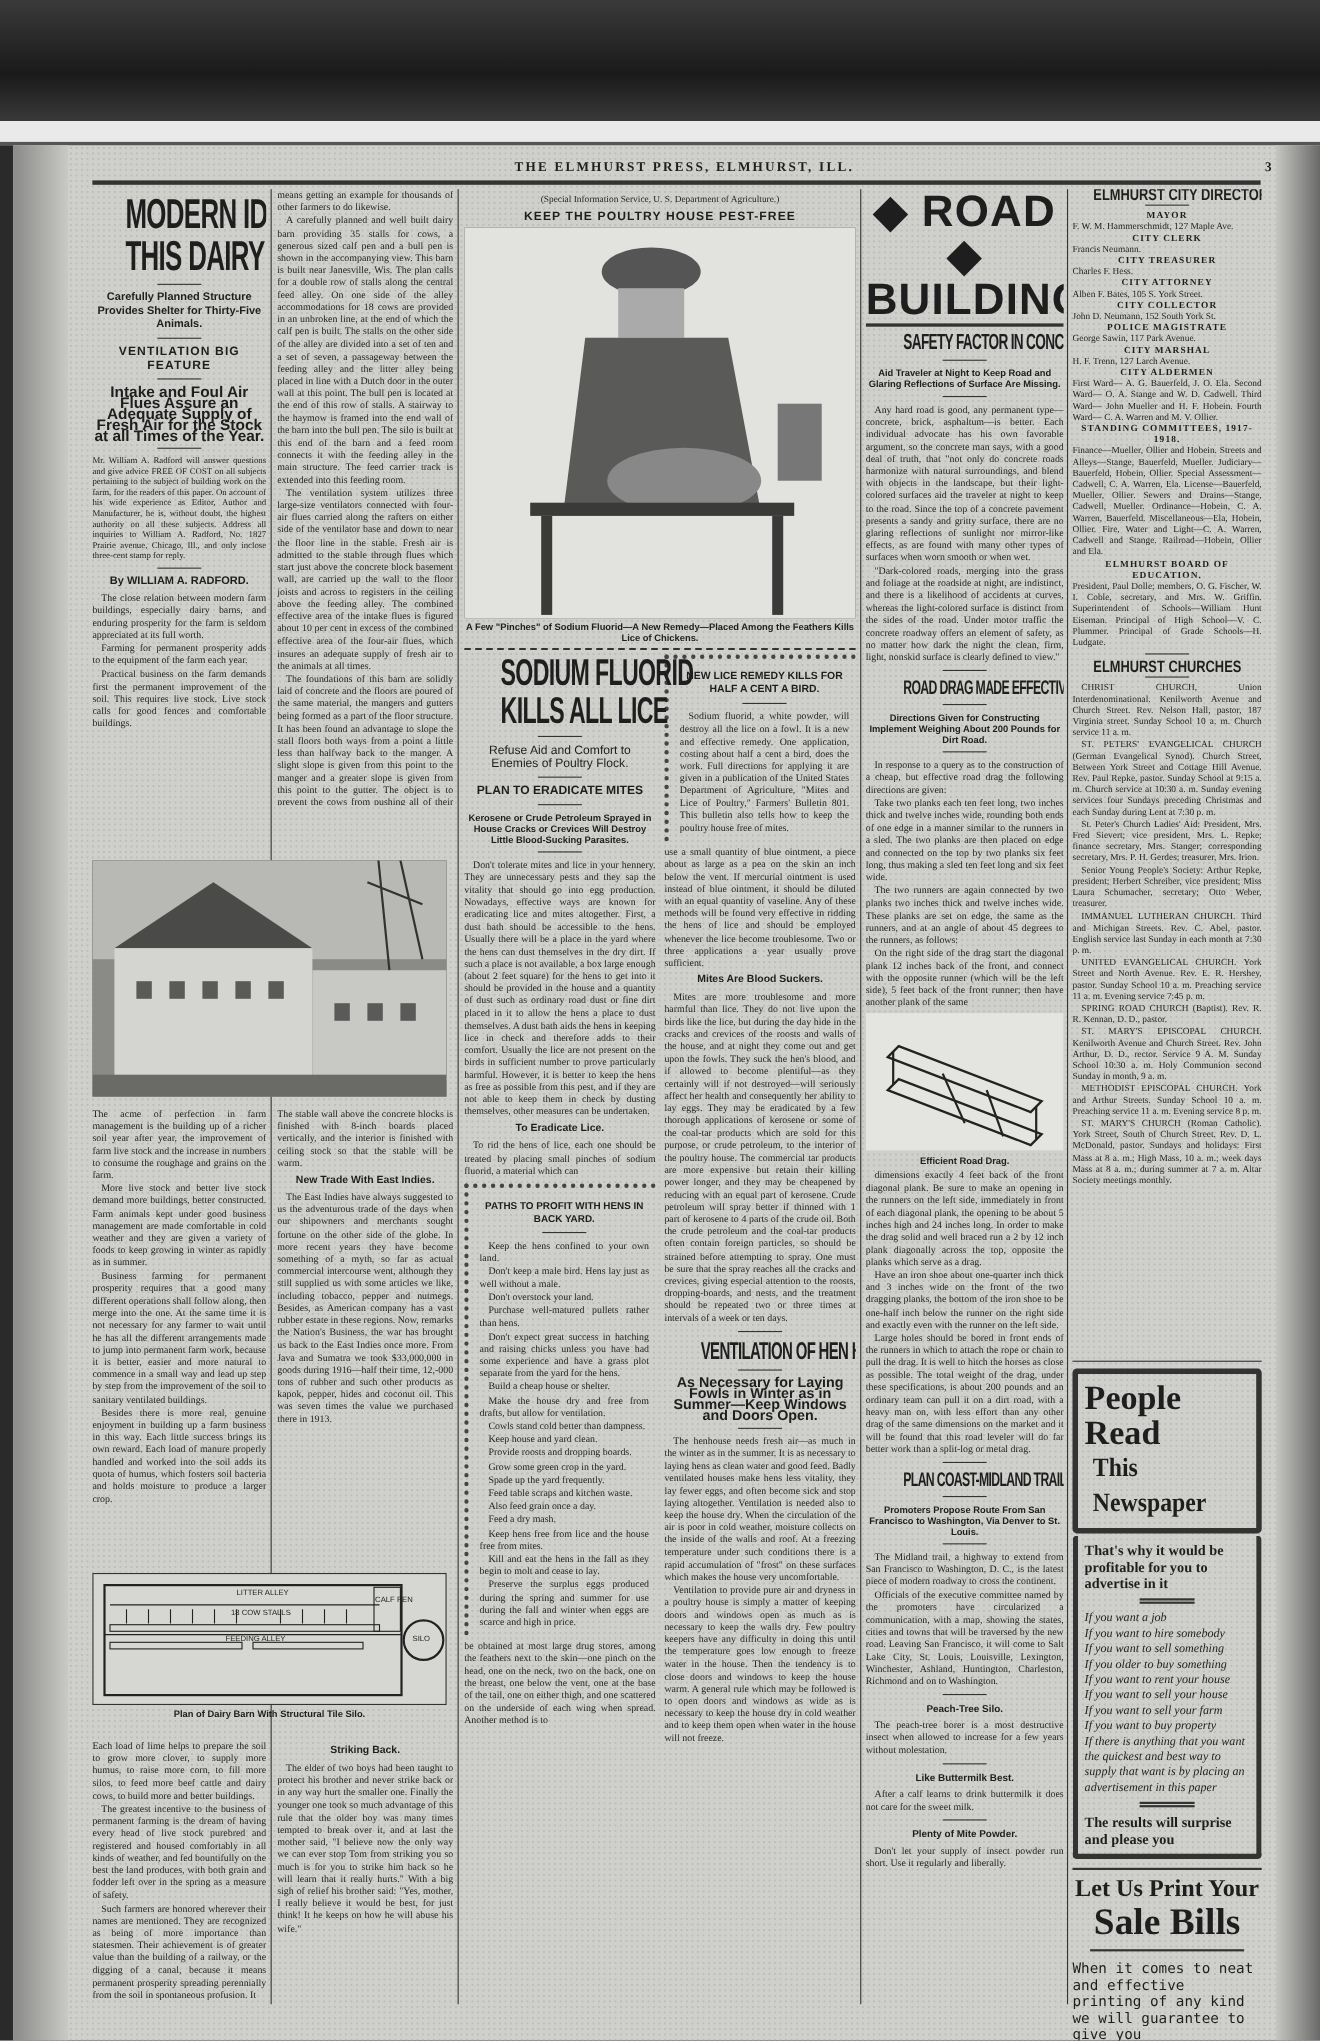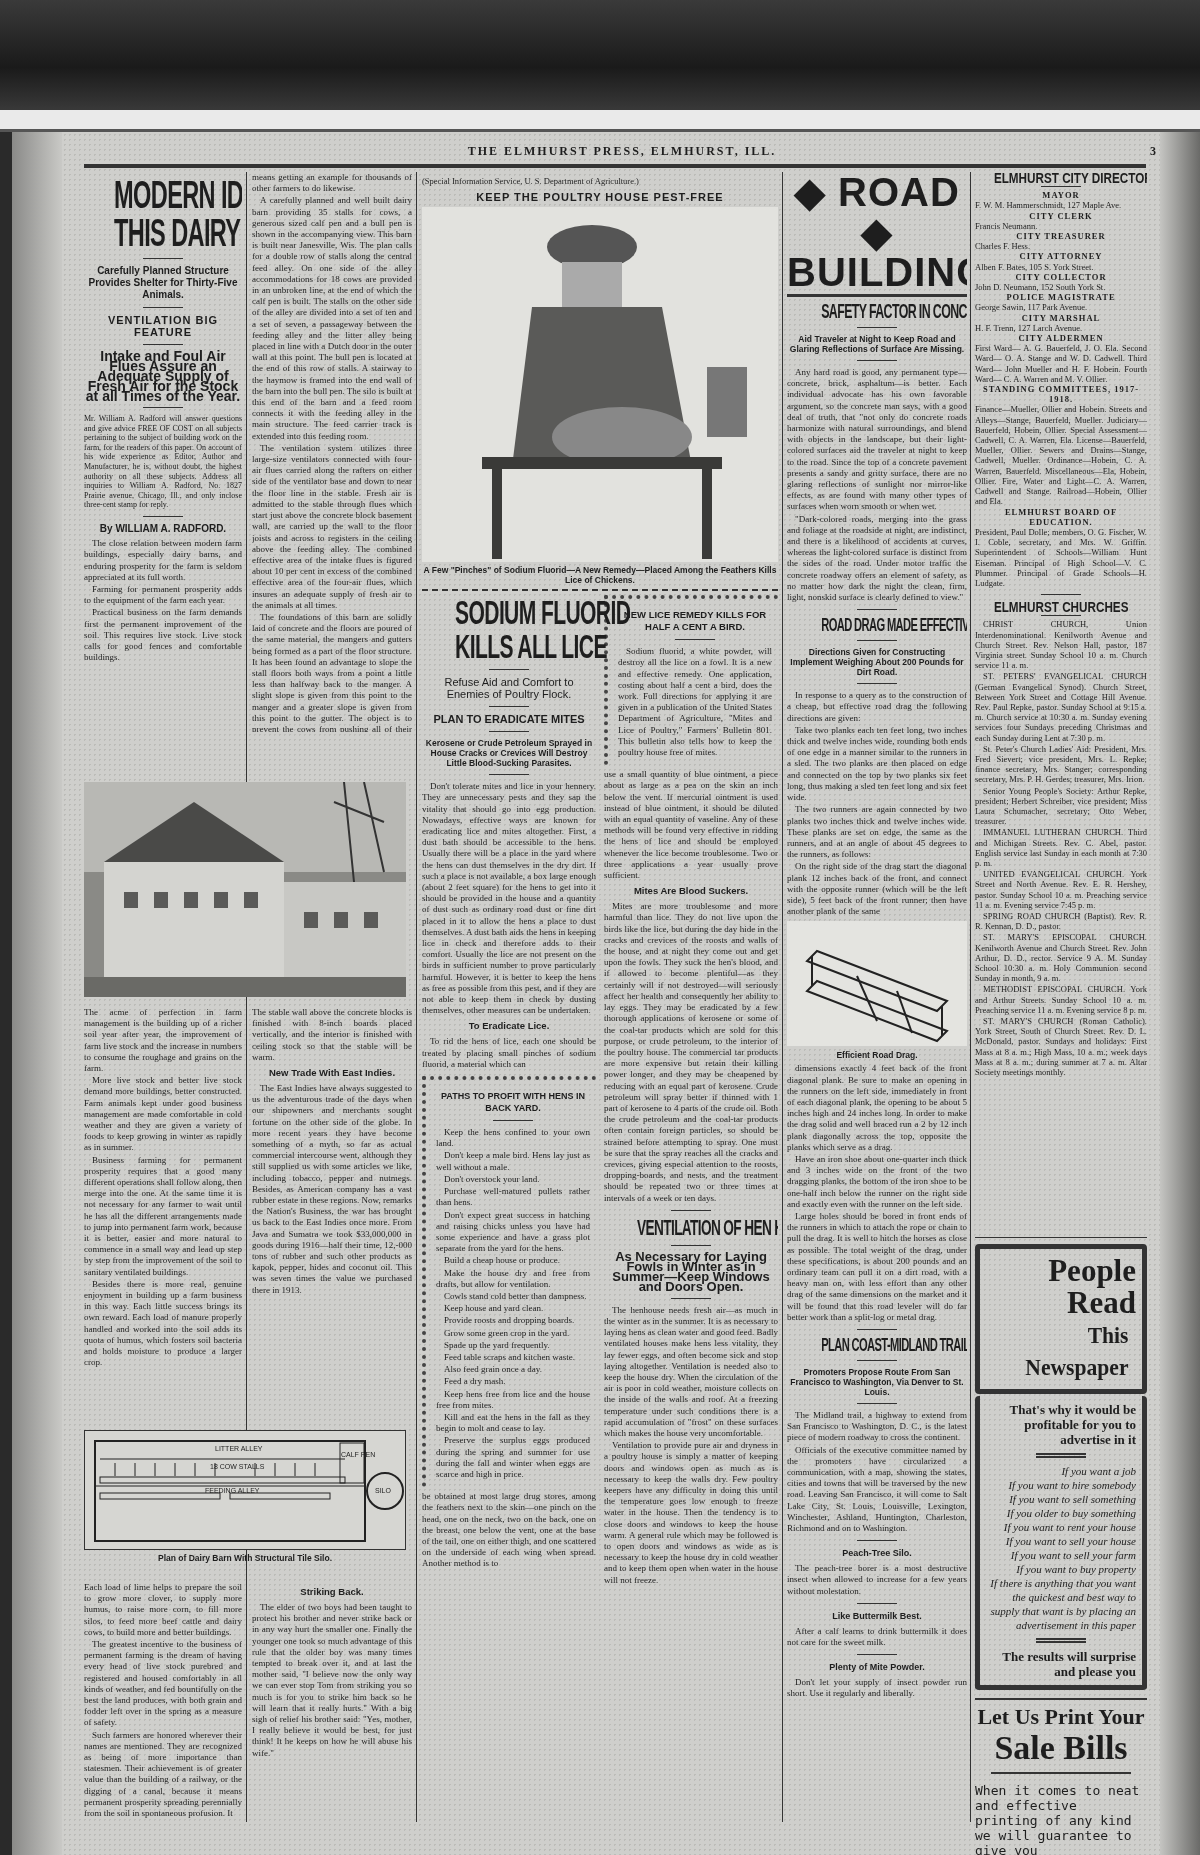--- a/index.html
+++ b/index.html
@@ -24,21 +24,21 @@
   .sep{width:40px;height:1px;background:#333;margin:6px auto}
   p{text-indent:8px;margin-bottom:1px}
   .byline{font-family:"Liberation Sans",sans-serif;font-weight:bold;text-align:center;font-size:10px;margin:4px 0}
   .note{font-weight:normal;font-size:8px;line-height:9.6px}
   .photo{background:#6f6f6c;position:relative;overflow:hidden}
   .caption{font-family:"Liberation Sans",sans-serif;font-weight:bold;font-size:8.5px;text-align:center;line-height:10px;margin:3px 0}
   .boxhead{border:3px double #333;padding:10px;text-align:center;font-weight:bold;font-size:34px;font-family:"Liberation Serif",serif}
   .dirhead{font-family:"Liberation Sans",sans-serif;font-weight:bold;font-size:15px;text-align:center;transform:scaleX(.78);white-space:nowrap}
   .dir{font-size:8.5px;line-height:10.2px}
   .dir .office{text-align:center;font-weight:bold;letter-spacing:1px}
-  .ad{border:5px solid #333;border-radius:4px;padding:6px;text-align:right;margin-top:6px}
+  .ad{border:5px solid #333;border-radius:4px;padding:6px;text-align:left;margin-top:6px}
   .ad .big{font-weight:bold;font-size:31px;line-height:32px;font-family:"Liberation Serif",serif}
   .ad .it{font-style:italic;font-size:11px;line-height:14px}
   .ad .bold{font-weight:bold;font-size:13px;line-height:15px}
   .dbl{width:50px;height:5px;border-top:2px solid #333;border-bottom:2px solid #333;margin:6px auto}
   .sale .big{font-weight:bold;font-size:28px;line-height:32px;text-align:center}
   .sale .txt{font-family:"DejaVu Sans Mono",monospace;font-size:13px;line-height:15px;margin-top:6px}
   .dotted-box{border-left:4px dotted #444;border-top:4px dotted #444;padding:6px 6px 6px 10px}
   .plan{border:1px solid #333;height:120px;position:relative;background:#d6d6d2;margin-top:8px}
   .plan .lbl{position:absolute;font-size:7px;font-family:"Liberation Sans",sans-serif}
 </style>
@@ -160,21 +160,21 @@
     <p style="text-indent:0">Each load of lime helps to prepare the soil to grow more clover, to supply more humus, to raise more corn, to fill more silos, to feed more beef cattle and dairy cows, to build more and better buildings.</p>
     <p>The greatest incentive to the business of permanent farming is the dream of having every head of live stock purebred and registered and housed comfortably in all kinds of weather, and fed bountifully on the best the land produces, with both grain and fodder left over in the spring as a measure of safety.</p>
     <p>Such farmers are honored wherever their names are mentioned. They are recognized as being of more importance than statesmen. Their achievement is of greater value than the building of a railway, or the digging of a canal, because it means permanent prosperity spreading perennially from the soil in spontaneous profusion. It</p>
   </div>
   <div class="col c2" style="top:1450px;height:250px">
     <div class="sub" style="font-size:9.5px">Striking Back.</div>
     <p>The elder of two boys had been taught to protect his brother and never strike back or in any way hurt the smaller one. Finally the younger one took so much advantage of this rule that the older boy was many times tempted to break over it, and at last the mother said, "I believe now the only way we can ever stop Tom from striking you so much is for you to strike him back so he will learn that it really hurts." With a big sigh of relief his brother said: "Yes, mother, I really believe it would be best, for just think! It he keeps on how he will abuse his wife."</p>
   </div>
 
   <div class="col c3" style="height:1660px">
-    <div style="font-size:8.5px;margin:4px 0">(Special Information Service, U. S. Department of Agriculture.)</div>
+    <div style="text-align:center;font-size:8.5px;margin:4px 0">(Special Information Service, U. S. Department of Agriculture.)</div>
     <div class="sub" style="font-size:11px;letter-spacing:1px">KEEP THE POULTRY HOUSE PEST-FREE</div>
     <div class="photo" style="height:355px;margin-top:4px">
       <svg width="356" height="355" viewBox="0 0 356 355">
         <rect width="356" height="355" fill="#e2e2de"></rect>
         <ellipse cx="170" cy="40" rx="45" ry="22" fill="#555"></ellipse>
         <rect x="140" y="55" width="60" height="45" fill="#aaa"></rect>
         <path d="M110,100 L240,100 L270,260 L90,260 Z" fill="#5a5a58"></path>
         <ellipse cx="200" cy="230" rx="70" ry="30" fill="#888"></ellipse>
         <rect x="60" y="250" width="240" height="12" fill="#3a3a38"></rect>
         <rect x="70" y="262" width="10" height="90" fill="#3a3a38"></rect>
@@ -199,21 +199,21 @@
         <div class="sub" style="font-size:9.5px">To Eradicate Lice.</div>
         <p>To rid the hens of lice, each one should be treated by placing small pinches of sodium fluorid, a material which can</p>
         <div class="dotted-box" style="margin-top:6px">
           <div class="sub" style="font-size:9px">PATHS TO PROFIT WITH HENS IN BACK YARD.</div>
           <div class="sep"></div>
           <p>Keep the hens confined to your own land.</p>
           <p>Don't keep a male bird. Hens lay just as well without a male.</p>
           <p>Don't overstock your land.</p>
           <p>Purchase well-matured pullets rather than hens.</p>
           <p>Don't expect great success in hatching and raising chicks unless you have had some experience and have a grass plot separate from the yard for the hens.</p>
-          <p>Build a cheap house or produce.</p>
+          <p>Build a cheap house or shelter.</p>
           <p>Make the house dry and free from drafts, but allow for ventilation.</p>
           <p>Cowls stand cold better than dampness.</p>
           <p>Keep house and yard clean.</p>
           <p>Provide roosts and dropping boards.</p>
           <p>Grow some green crop in the yard.</p>
           <p>Spade up the yard frequently.</p>
           <p>Feed table scraps and kitchen waste.</p>
           <p>Also feed grain once a day.</p>
           <p>Feed a dry mash.</p>
           <p>Keep hens free from lice and the house free from mites.</p>

